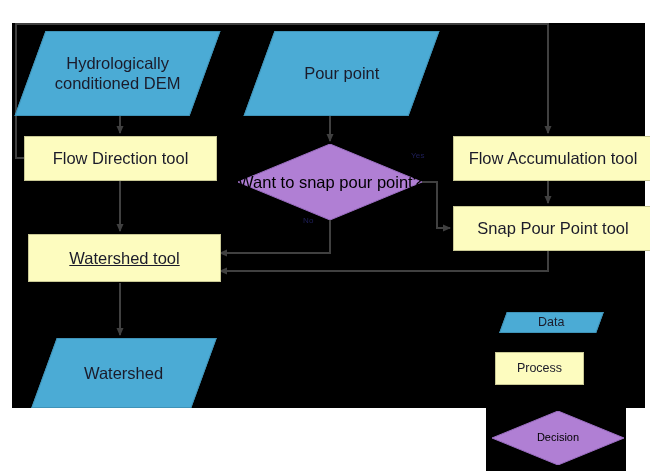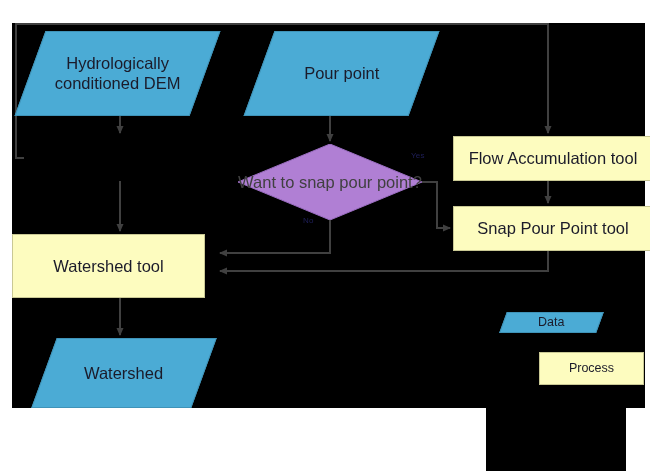--- a/index.html
+++ b/index.html
@@ -25,44 +25,44 @@
   .data > span{display:block;transform:skewX(20deg);}
 
   
   .process{background:#FDFCBF;border:1px solid #c9c894;}
 
   
   .diamond{position:absolute;}
   .diamond .dshape{position:absolute;left:0;top:0;width:100%;height:100%;}
   .diamond .dlabel{position:absolute;left:0;top:0;width:100%;height:100%;
         display:flex;align-items:center;justify-content:center;
-        text-align:right;color:#404040;line-height:1.23;}
+        text-align:right;color:#000000;line-height:1.23;}
 
   .edge-label{position:absolute;color:#1f1f5a;font-size:8px;
               letter-spacing:.2px;}
 
   
   .t17{font-size:16.5px;}
   .t12{font-size:12.5px;}
   .t11{font-size:11px;}
 
   
   #n-dem        {left:30px; top:31px;  width:175px;height:85px;}
   #n-dem > span {padding:0 8px;}
   #n-pour       {left:259px;top:31px;  width:165px;height:85px;}
   #n-flowdir    {left:24px; top:136px; width:193px;height:45px;}
-  #n-watershedtool{left:12px;top:234px;width:193px;height:64px;}
+  #n-watershedtool{left:28px;top:234px;width:193px;height:48px;text-decoration:underline;}
   #n-watershed  {left:44px; top:338px; width:160px;height:70px;}
   #n-flowacc    {left:453px;top:136px; width:200px;height:45px;}
   #n-snap       {left:453px;top:206px; width:200px;height:45px;}
   #n-decision   {left:238px;top:144px; width:184px;height:76px;}
 
   
   #lg-data      {left:503px;top:312px; width:97px; height:21px;}
-  #lg-process   {left:539px;top:352px; width:105px; height:33px;}
+  #lg-process   {left:495px;top:352px; width:89px; height:33px;}
   #lg-decision  {left:492px;top:411px; width:132px;height:54px;}
 </style>
 </head>
 <body>
 
 <div id="canvas">
 
   <div class="panel" id="panel-main"></div>
   <div class="panel" id="panel-legend"></div>
 
@@ -98,20 +98,21 @@
   <div class="edge-label" style="left:303px;top:216px;">No</div>
 
   <div class="node data t17" id="n-dem">
     <span>Hydrologically conditioned DEM</span>
   </div>
 
   <div class="node data t17" id="n-pour">
     <span>Pour point</span>
   </div>
 
+  <div class="node process t17" id="n-flowdir">Flow Direction tool</div>
 
   <div class="node process t17" id="n-flowacc">Flow Accumulation tool</div>
 
   <div class="node process t17" id="n-snap">Snap Pour Point tool</div>
 
   <div class="diamond" id="n-decision">
     <svg class="dshape" viewBox="0 0 184 76" preserveAspectRatio="none">
       <polygon points="92,0 184,38 92,76 0,38" fill="#B07FD4" stroke="#9b6ec2" stroke-width="1"></polygon>
     </svg>
     <div class="dlabel t17">Want to snap pour point?</div>
@@ -122,14 +123,20 @@
   <div class="node data t17" id="n-watershed">
     <span>Watershed</span>
   </div>
 
   <div class="node data t12" id="lg-data">
     <span>Data</span>
   </div>
 
   <div class="node process t12" id="lg-process">Process</div>
 
+  <div class="diamond" id="lg-decision">
+    <svg class="dshape" viewBox="0 0 132 54" preserveAspectRatio="none">
+      <polygon points="66,0 132,27 66,54 0,27" fill="#B07FD4" stroke="#9b6ec2" stroke-width="1"></polygon>
+    </svg>
+    <div class="dlabel t11">Decision</div>
+  </div>
 
 </div>
 
 </body></html>

